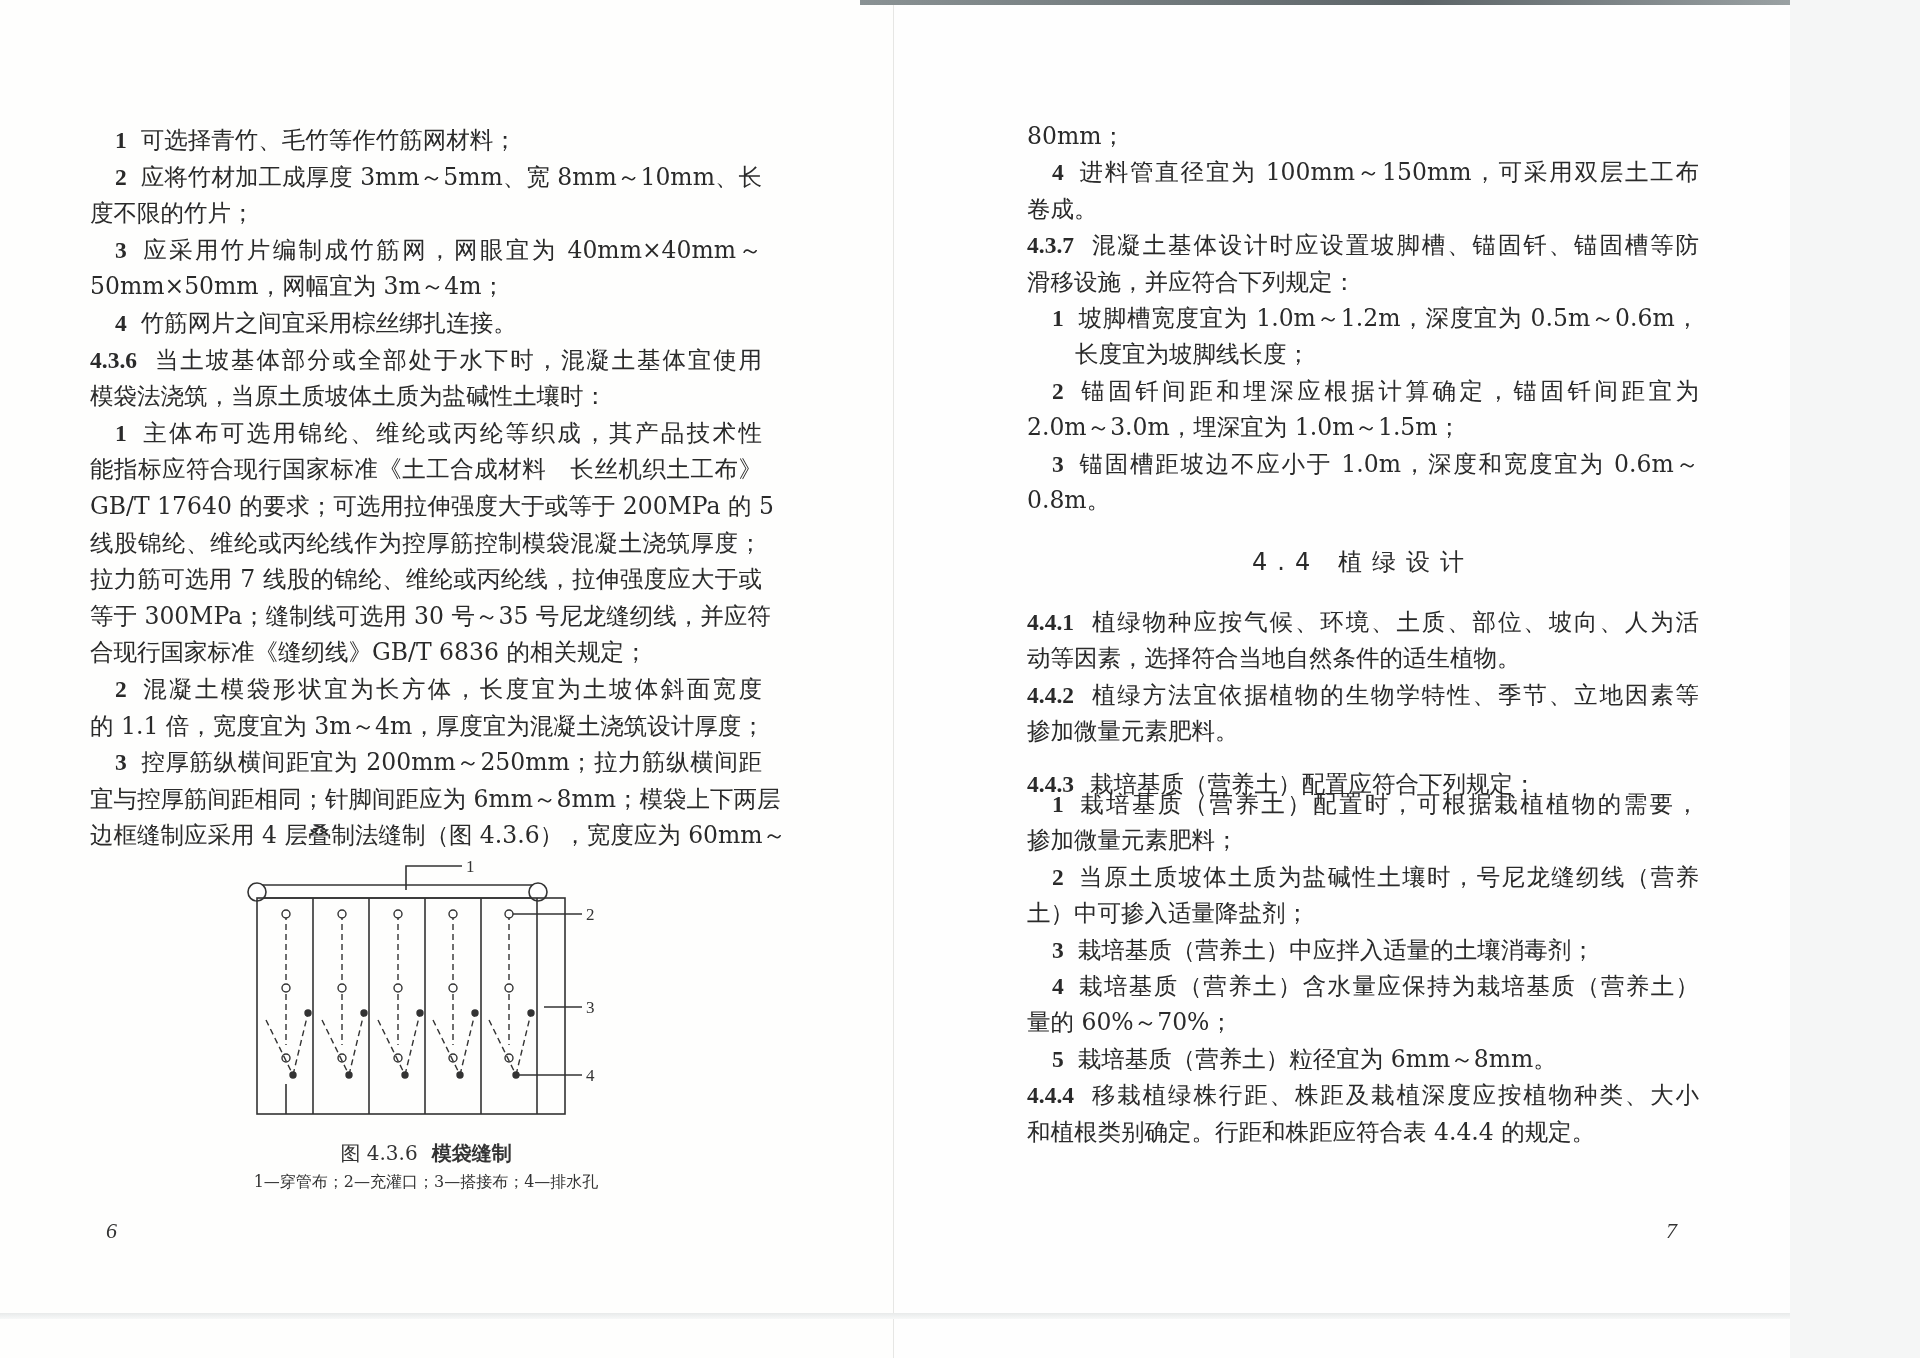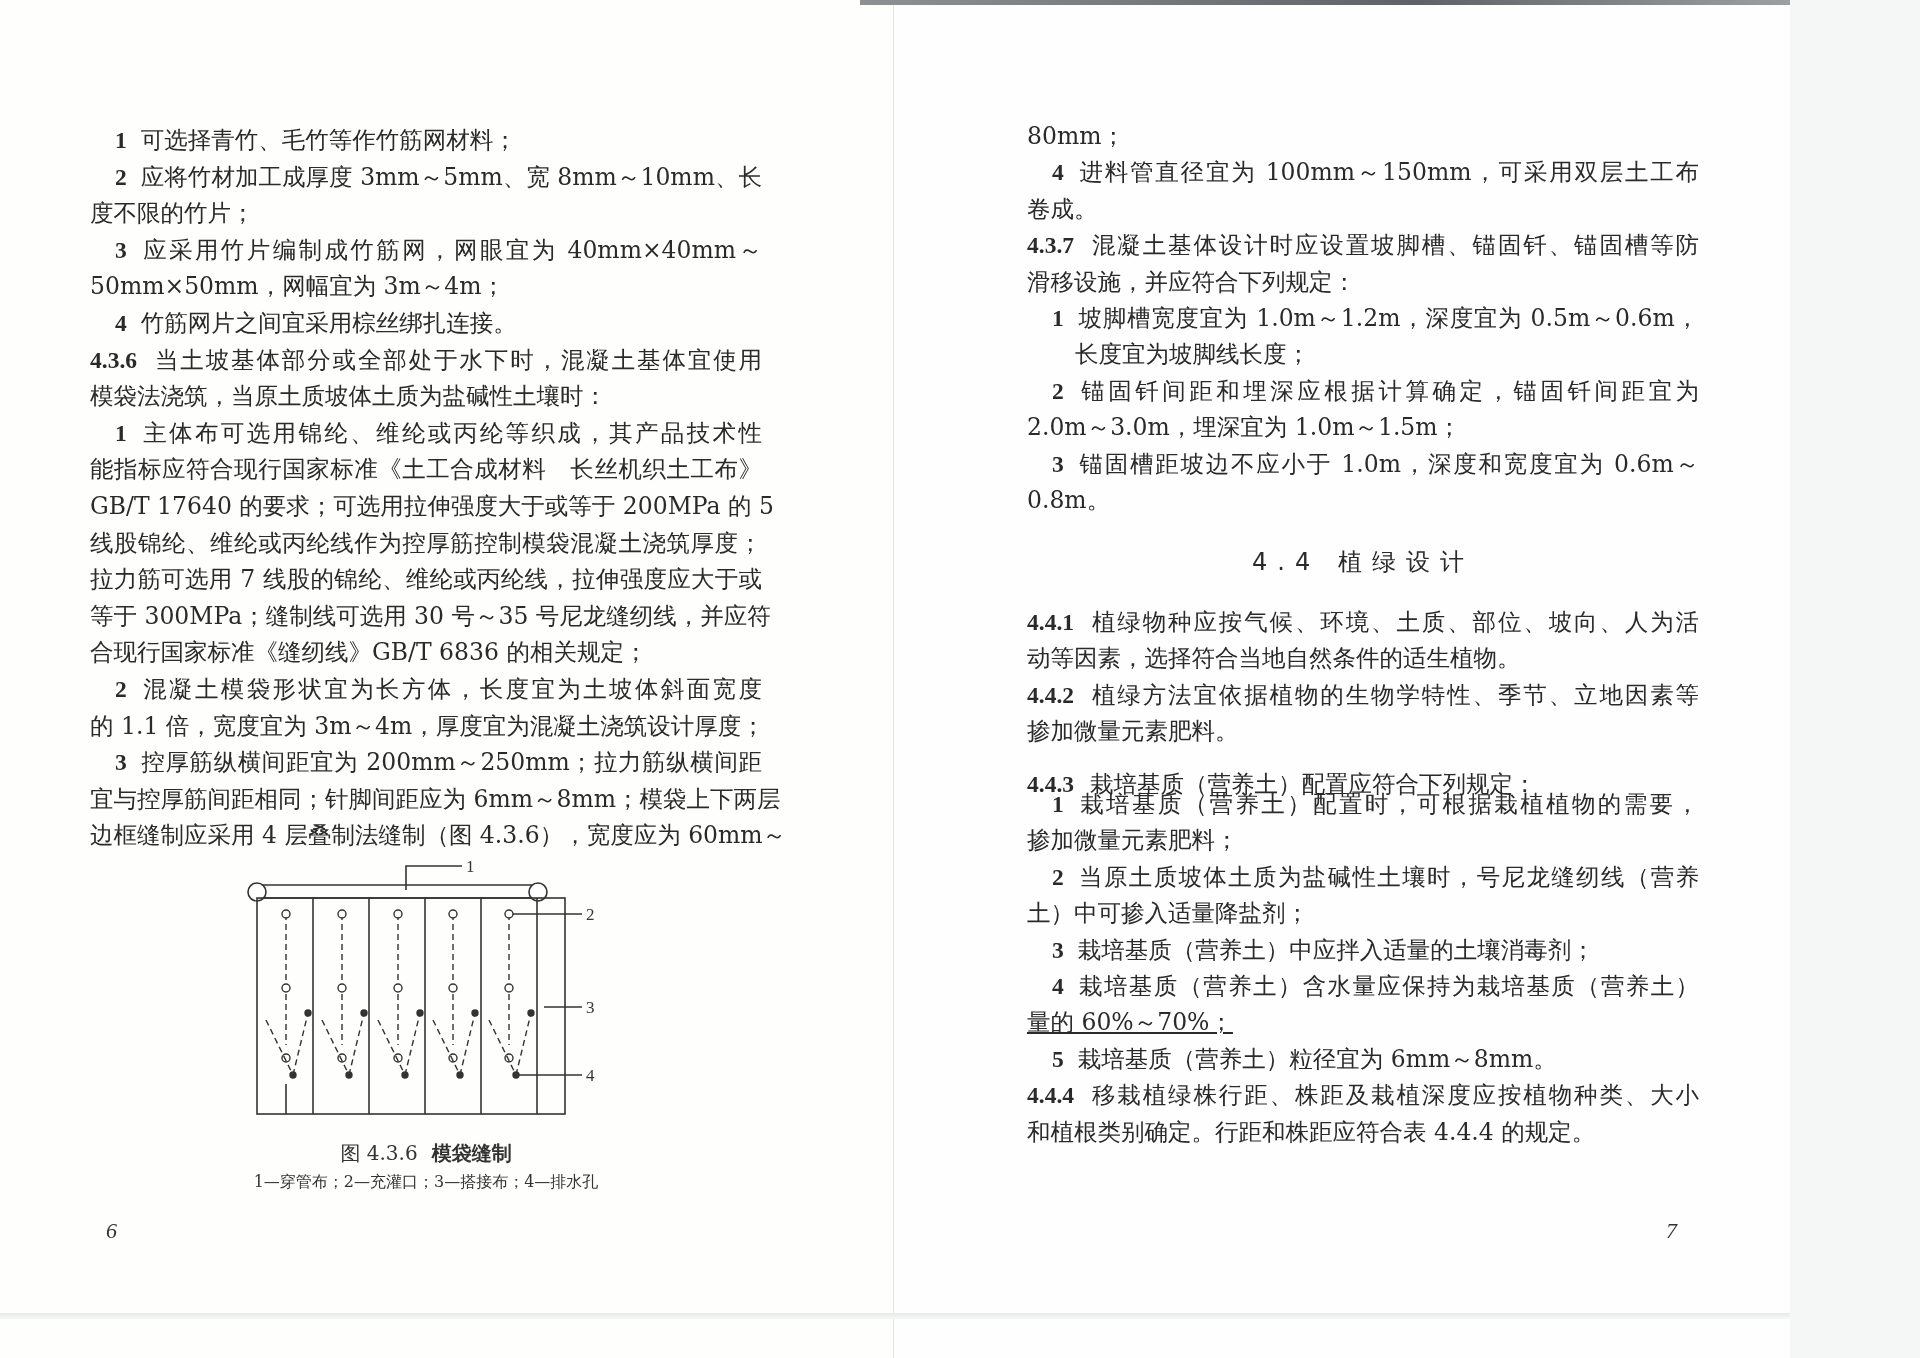--- a/index.html
+++ b/index.html
@@ -195,19 +195,19 @@
     <div class="line last" style="top: 36.4px;"><span>动等因素，选择符合当地自然条件的适生植物。</span></div>
     <div class="line" style="top: 72.8px;"><span class="clause">4.4.2</span><span>植绿方法宜依据植物的生物学特性、季节、立地因素等</span></div>
     <div class="line last" style="top: 109.2px;"><span>掺加微量元素肥料。</span></div>
     <div class="line last" style="top: 145.6px; margin-top: 16px;"><span class="clause">4.4.3</span><span>栽培基质（营养土）配置应符合下列规定：</span></div>
     <div class="line indent" style="top: 182px;"><span class="num">1</span><span>栽培基质（营养土）配置时，可根据栽植植物的需要，</span></div>
     <div class="line last" style="top: 218.4px;"><span>掺加微量元素肥料；</span></div>
     <div class="line indent" style="top: 254.8px;"><span class="num">2</span><span>当原土质坡体土质为盐碱性土壤时，号尼龙缝纫线（营养</span></div>
     <div class="line last" style="top: 291.2px;"><span>土）中可掺入适量降盐剂；</span></div>
     <div class="line last indent" style="top: 327.6px;"><span class="num">3</span><span>栽培基质（营养土）中应拌入适量的土壤消毒剂；</span></div>
     <div class="line indent" style="top: 364px;"><span class="num">4</span><span>栽培基质（营养土）含水量应保持为栽培基质（营养土）</span></div>
-    <div class="line last" style="top: 400.4px; text-decoration: underline;"><span>量的 60%～70%；</span></div>
+    <div class="line last" style="top: 400.4px;"><span>量的 60%～70%；</span></div>
     <div class="line last indent" style="top: 436.8px;"><span class="num">5</span><span>栽培基质（营养土）粒径宜为 6mm～8mm。</span></div>
     <div class="line" style="top: 473.2px;"><span class="clause">4.4.4</span><span>移栽植绿株行距、株距及栽植深度应按植物种类、大小</span></div>
     <div class="line last" style="top: 509.6px;"><span>和植根类别确定。行距和株距应符合表 4.4.4 的规定。</span></div>
   </div>
 
 <div class="page-number" style="left:1666px; top:1218px;">7</div>
 
 </body></html>

